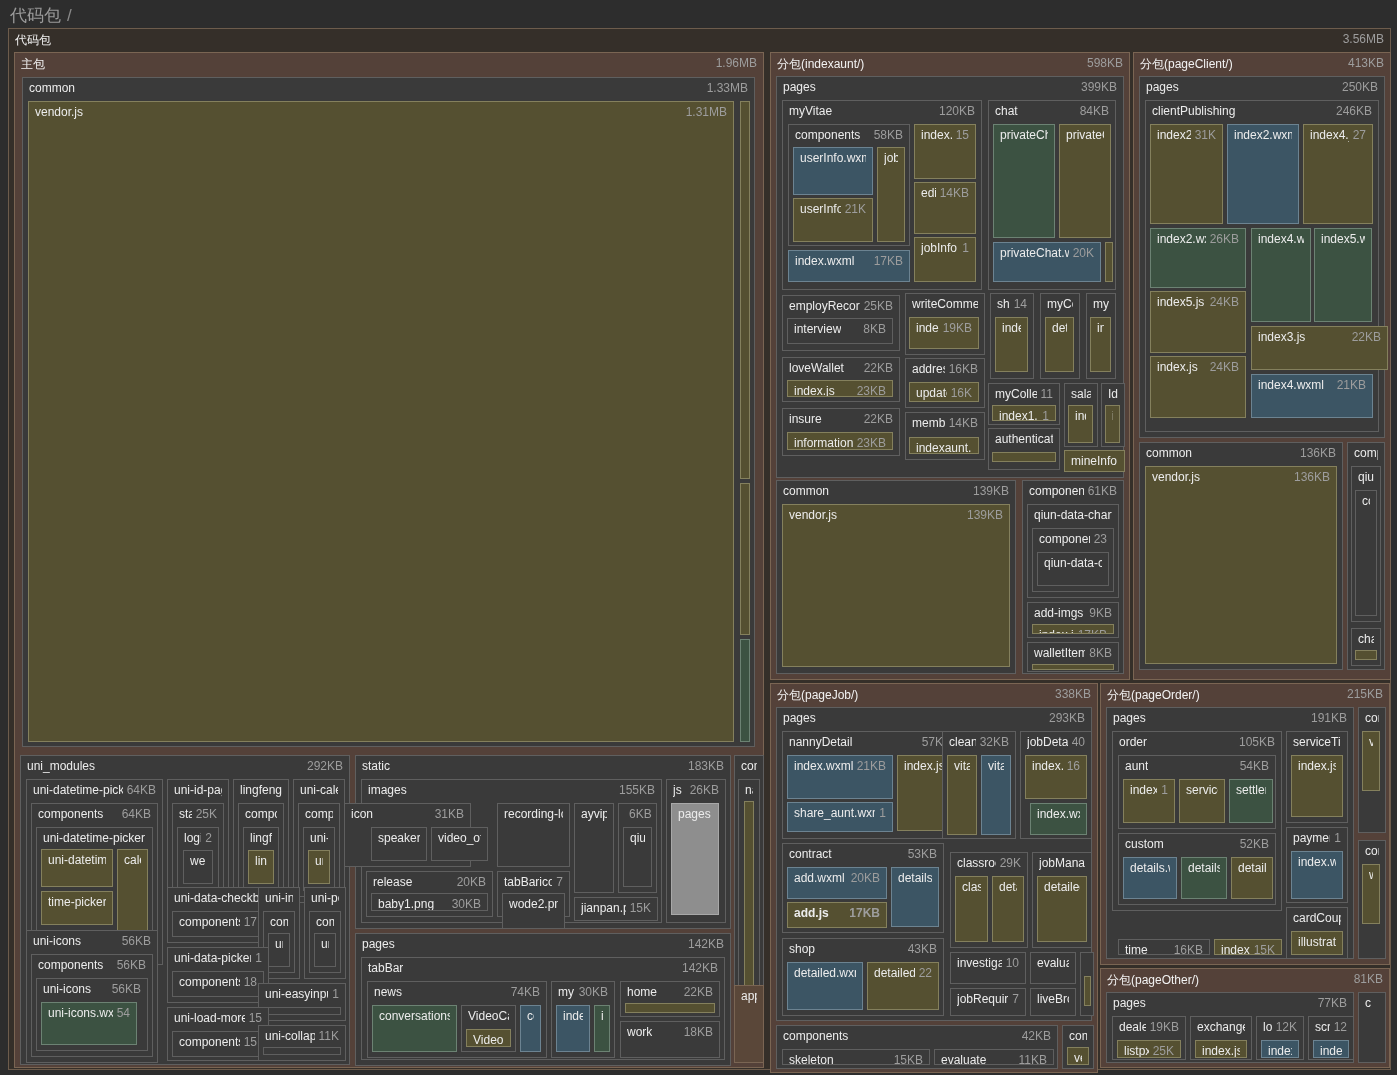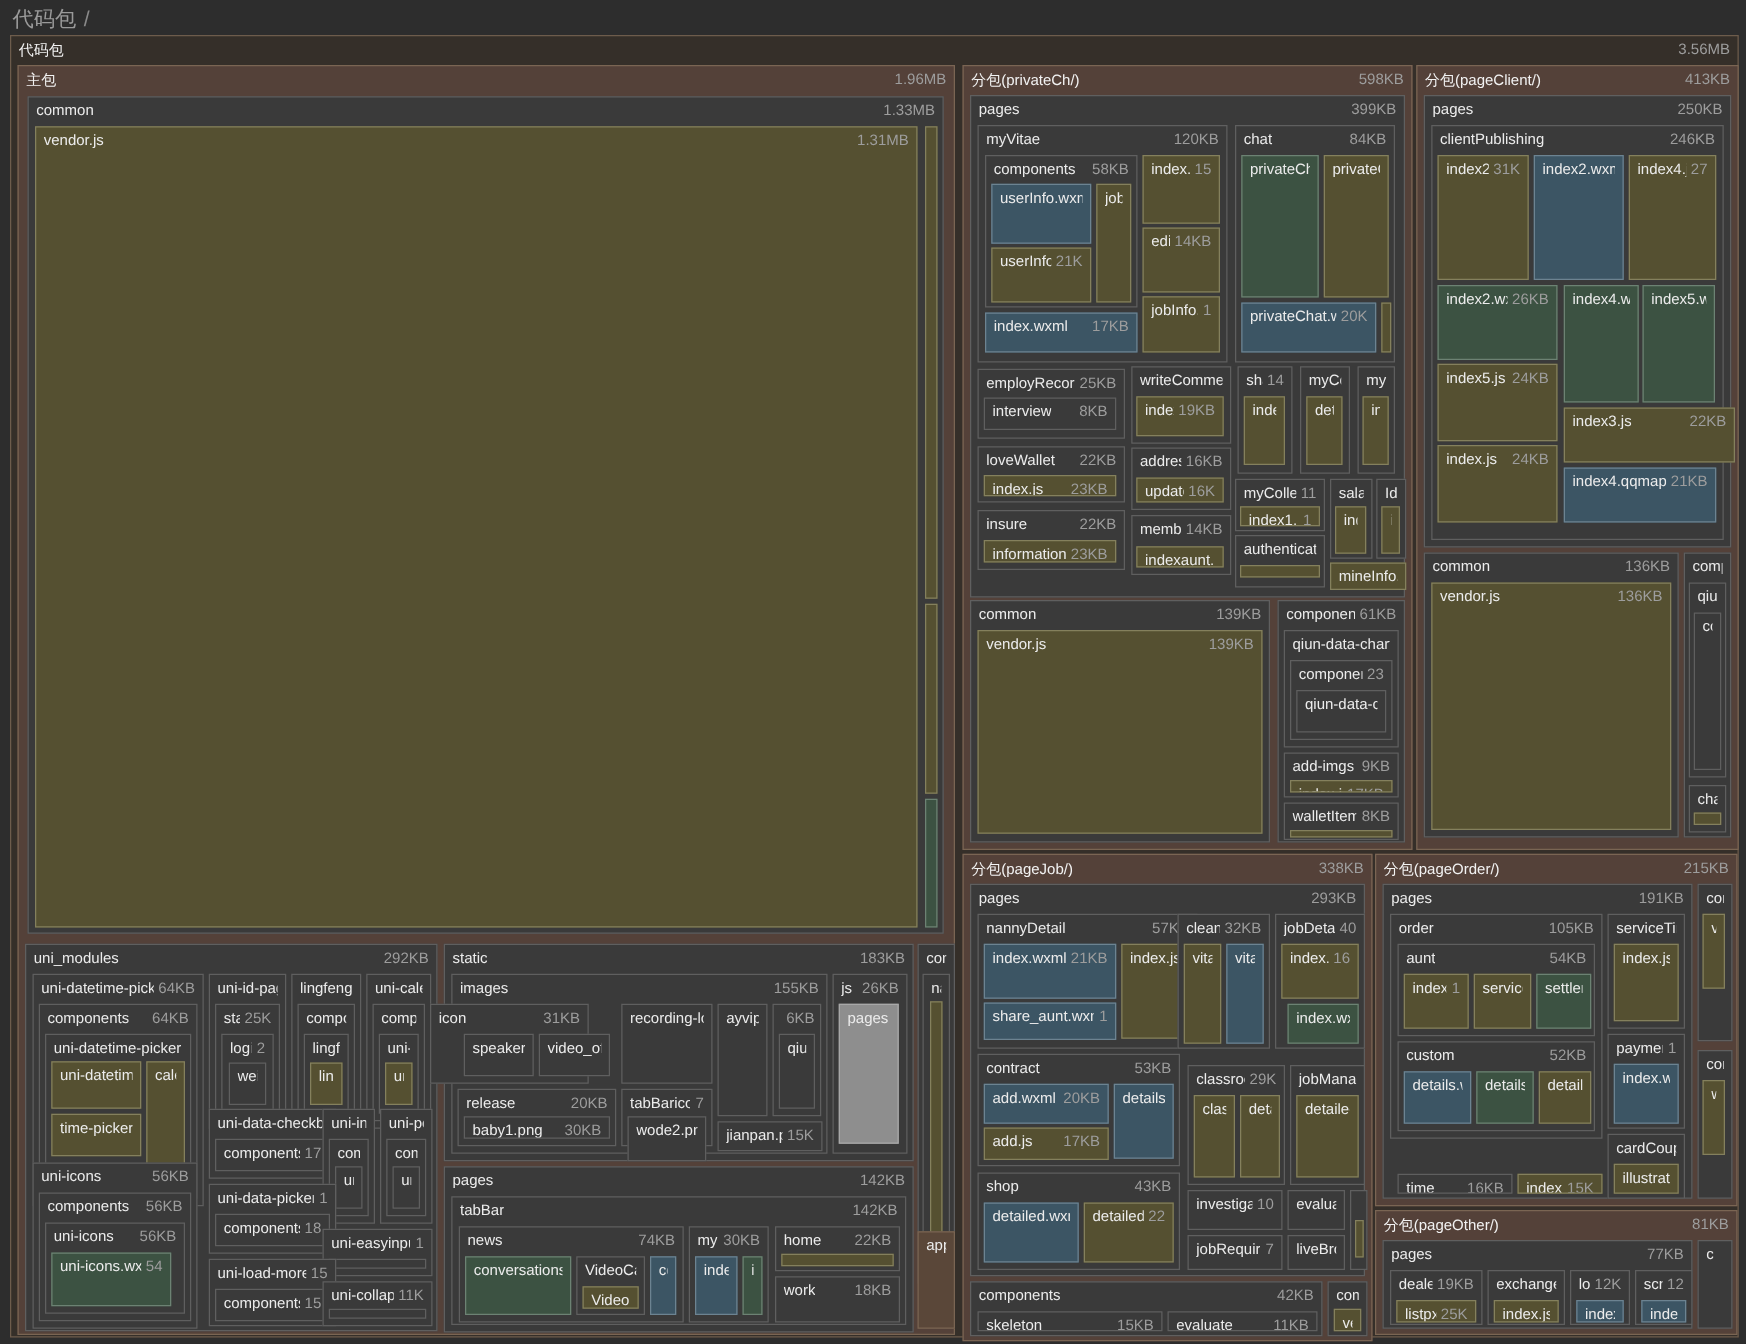--- a/index.html
+++ b/index.html
@@ -426,21 +426,21 @@
       </div>
     </div>
     <div class="node js" style="left: 744px; top: 801px; width: 10px; height: 210px;"></div>
     <div class="node brown" style="left: 734px; top: 985px; width: 30px; height: 78px;">
       <div class="hd">
         <span class="nm">app.j</span>
       </div>
     </div>
     <div class="node pkg" style="left: 770px; top: 52px; width: 360px; height: 628px;">
       <div class="hd">
-        <span class="nm">分包(privateCh/)</span>
+        <span class="nm">分包(indexaunt/)</span>
         <span class="sz">598KB</span>
       </div>
     </div>
     <div class="node dir" style="left: 776px; top: 76px; width: 348px; height: 402px;">
       <div class="hd">
         <span class="nm">pages</span>
         <span class="sz">399KB</span>
       </div>
     </div>
     <div class="node dir" style="left: 782px; top: 100px; width: 200px; height: 190px;">
@@ -779,21 +779,21 @@
       </div>
     </div>
     <div class="node js" style="left: 1150px; top: 356px; width: 96px; height: 62px;">
       <div class="hd">
         <span class="nm">index.js</span>
         <span class="sz">24KB</span>
       </div>
     </div>
     <div class="node wxml" style="left: 1251px; top: 374px; width: 122px; height: 44px;">
       <div class="hd">
-        <span class="nm">index4.qqmap</span>
+        <span class="nm">index4.wxml</span>
         <span class="sz">21KB</span>
       </div>
     </div>
     <div class="node dir" style="left: 1139px; top: 442px; width: 204px; height: 228px;">
       <div class="hd">
         <span class="nm">common</span>
         <span class="sz">136KB</span>
       </div>
     </div>
     <div class="node js" style="left: 1145px; top: 466px; width: 192px; height: 198px;">
@@ -901,21 +901,21 @@
       <div class="hd">
         <span class="nm">add.wxml</span>
         <span class="sz">20KB</span>
       </div>
     </div>
     <div class="node wxml" style="left: 891px; top: 867px; width: 48px; height: 60px;">
       <div class="hd">
         <span class="nm">details.</span>
       </div>
     </div>
-    <div class="node js" style="left: 787px; top: 902px; width: 100px; height: 26px;">
+    <div class="node js" style="left: 787px; top: 902px; width: 100px; height: 26px; font-weight: bold;">
       <div class="hd">
         <span class="nm">add.js</span>
         <span class="sz">17KB</span>
       </div>
     </div>
     <div class="node dir" style="left: 782px; top: 938px; width: 162px; height: 78px;">
       <div class="hd">
         <span class="nm">shop</span>
         <span class="sz">43KB</span>
       </div>

